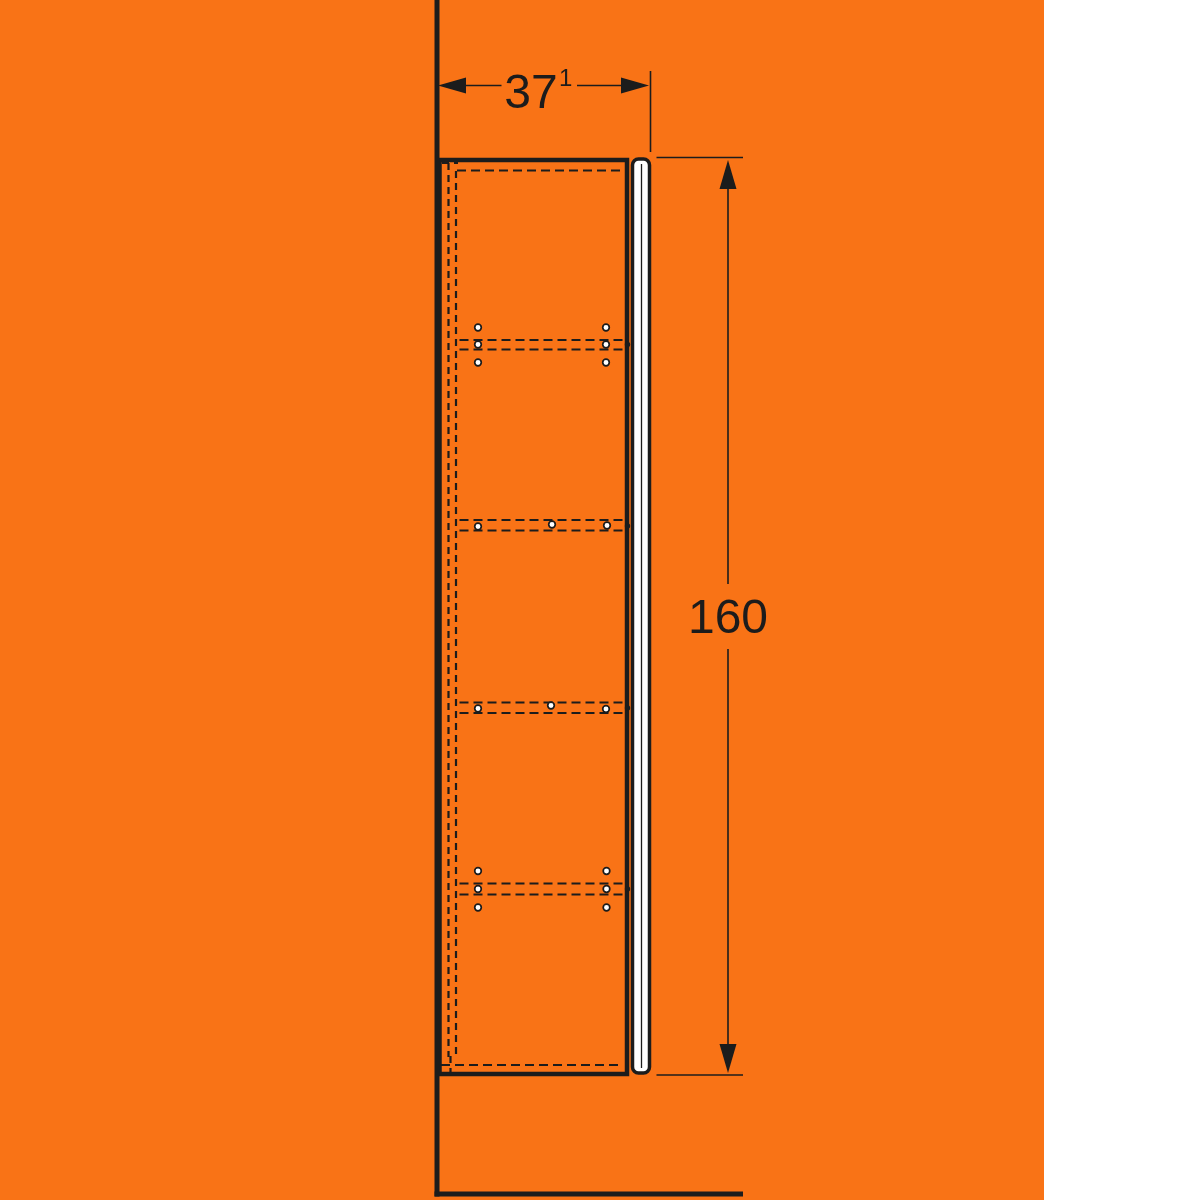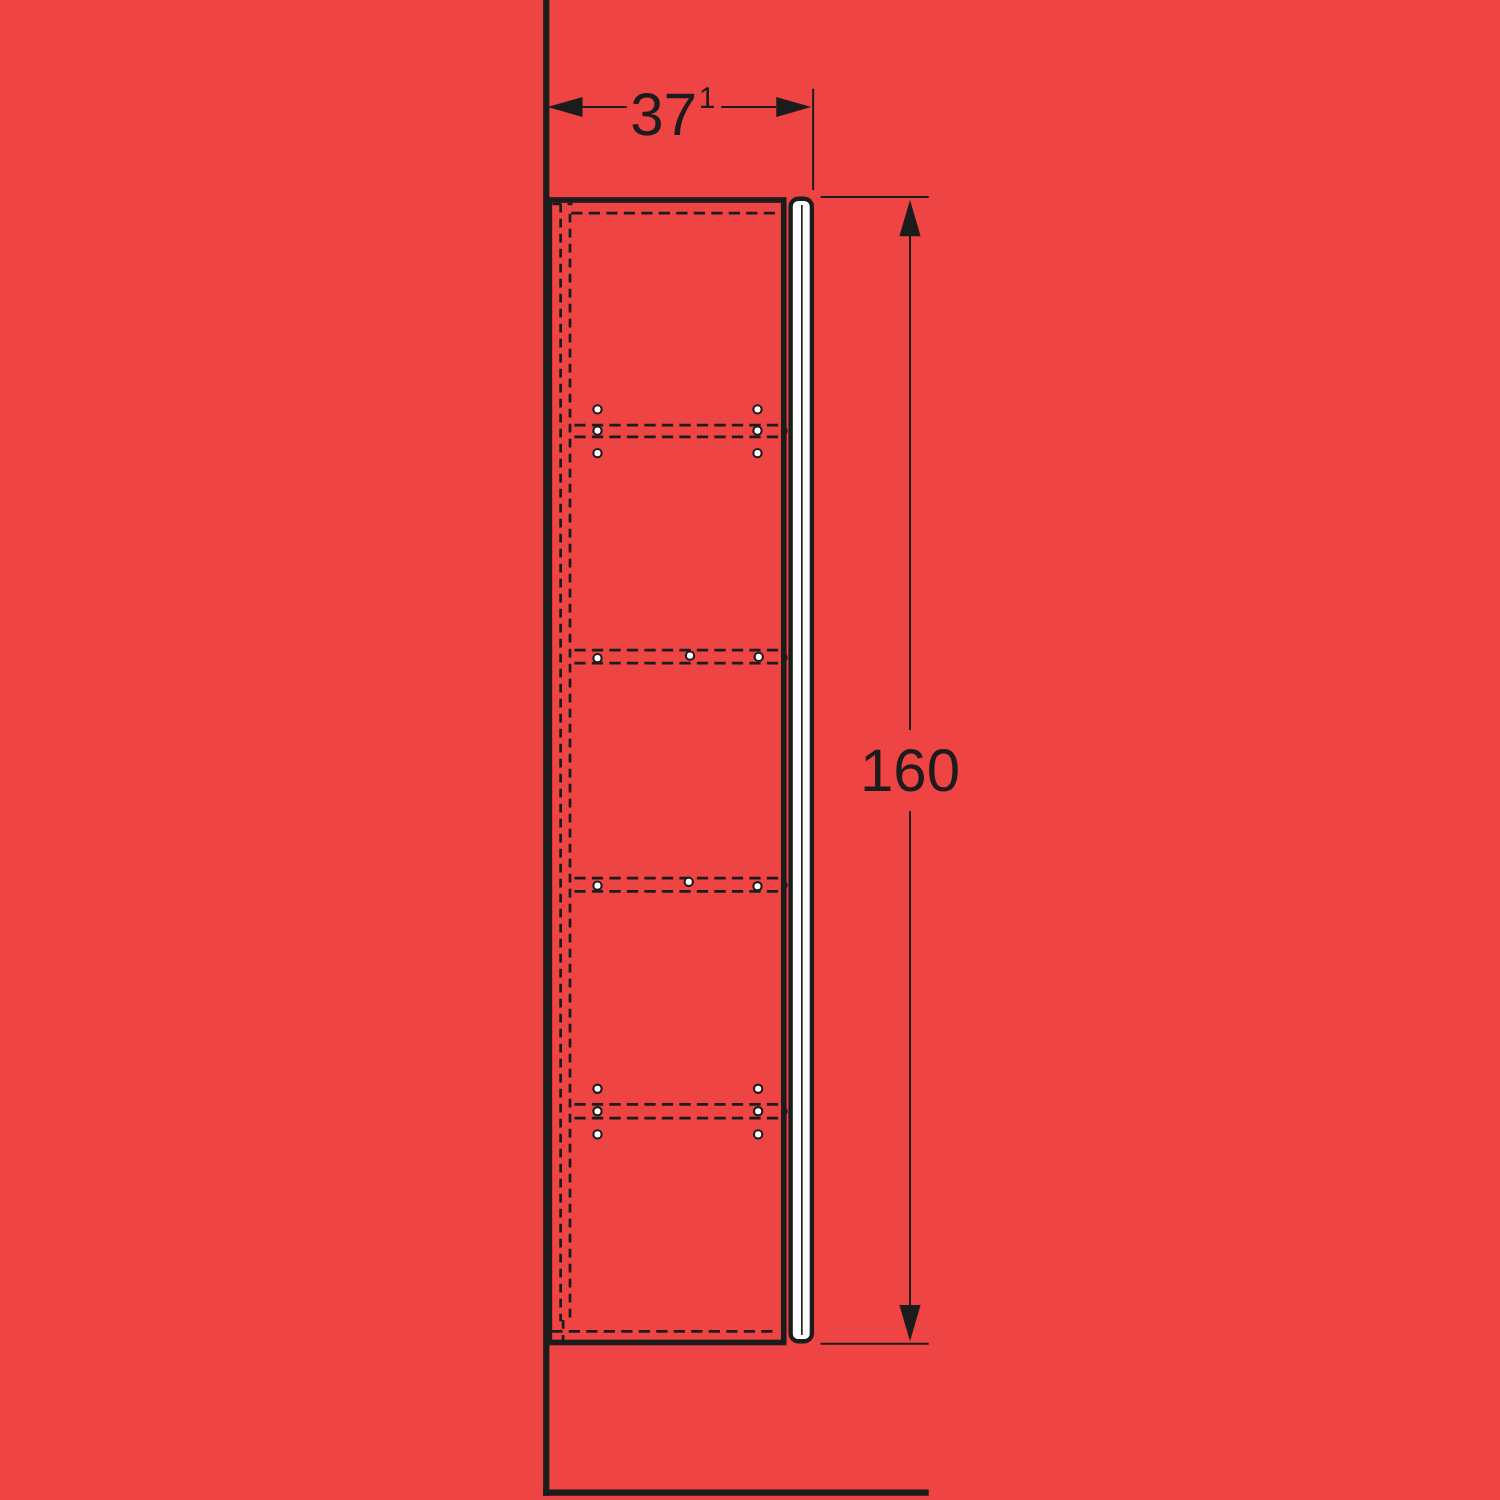--- a/index.html
+++ b/index.html
@@ -2,23 +2,23 @@
 <html><head>
 <meta charset="utf-8">
 <style>
   html, body {
     margin: 0;
     padding: 0;
     background: #ffffff;
   }
   .drawing-page {
     position: relative;
-    width: 1200px;
+    width: 1044px;
     height: 1200px;
-    background: #ef4444;
+    background: #f97316;
     overflow: hidden;
   }
   svg { display: block; }
 
   
   .s-wall   { stroke: #1c1c1c; stroke-width: 5;   fill: none; }
   .s-thick  { stroke: #1c1c1c; stroke-width: 4.5; fill: none; }
   .s-door   { stroke: #1c1c1c; stroke-width: 3.5; fill: #ffffff; }
   .s-thin   { stroke: #1c1c1c; stroke-width: 1.3; fill: none; }
   .s-dash   { stroke: #1c1c1c; stroke-width: 2.2; fill: none; stroke-dasharray: 9 5; }

